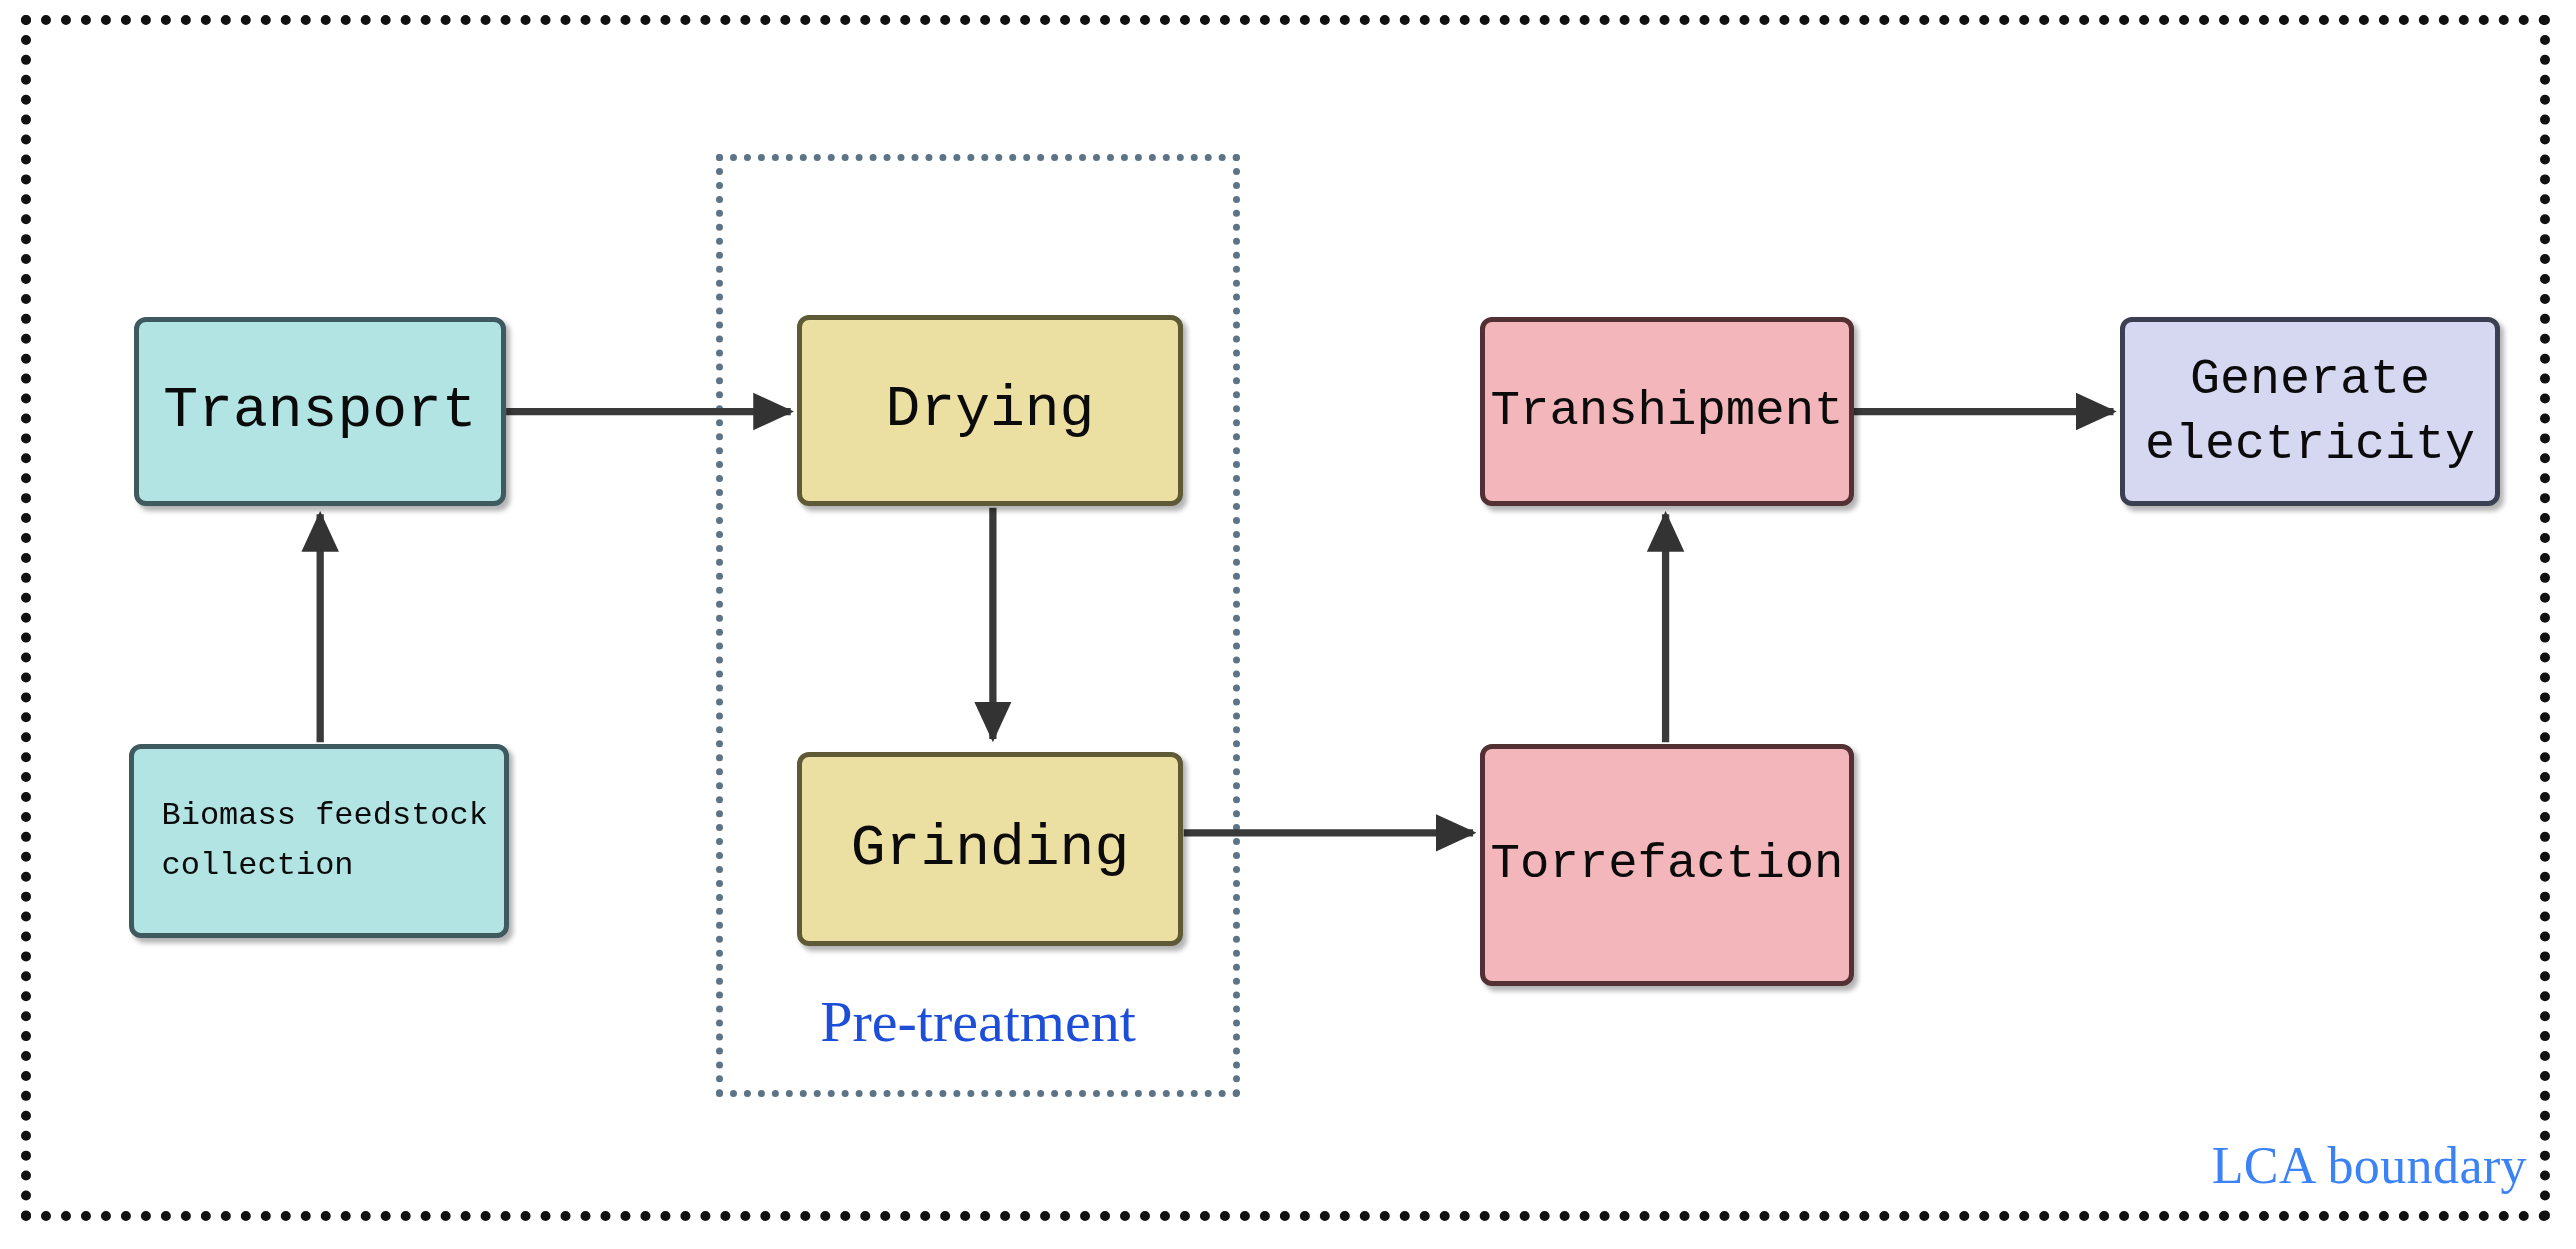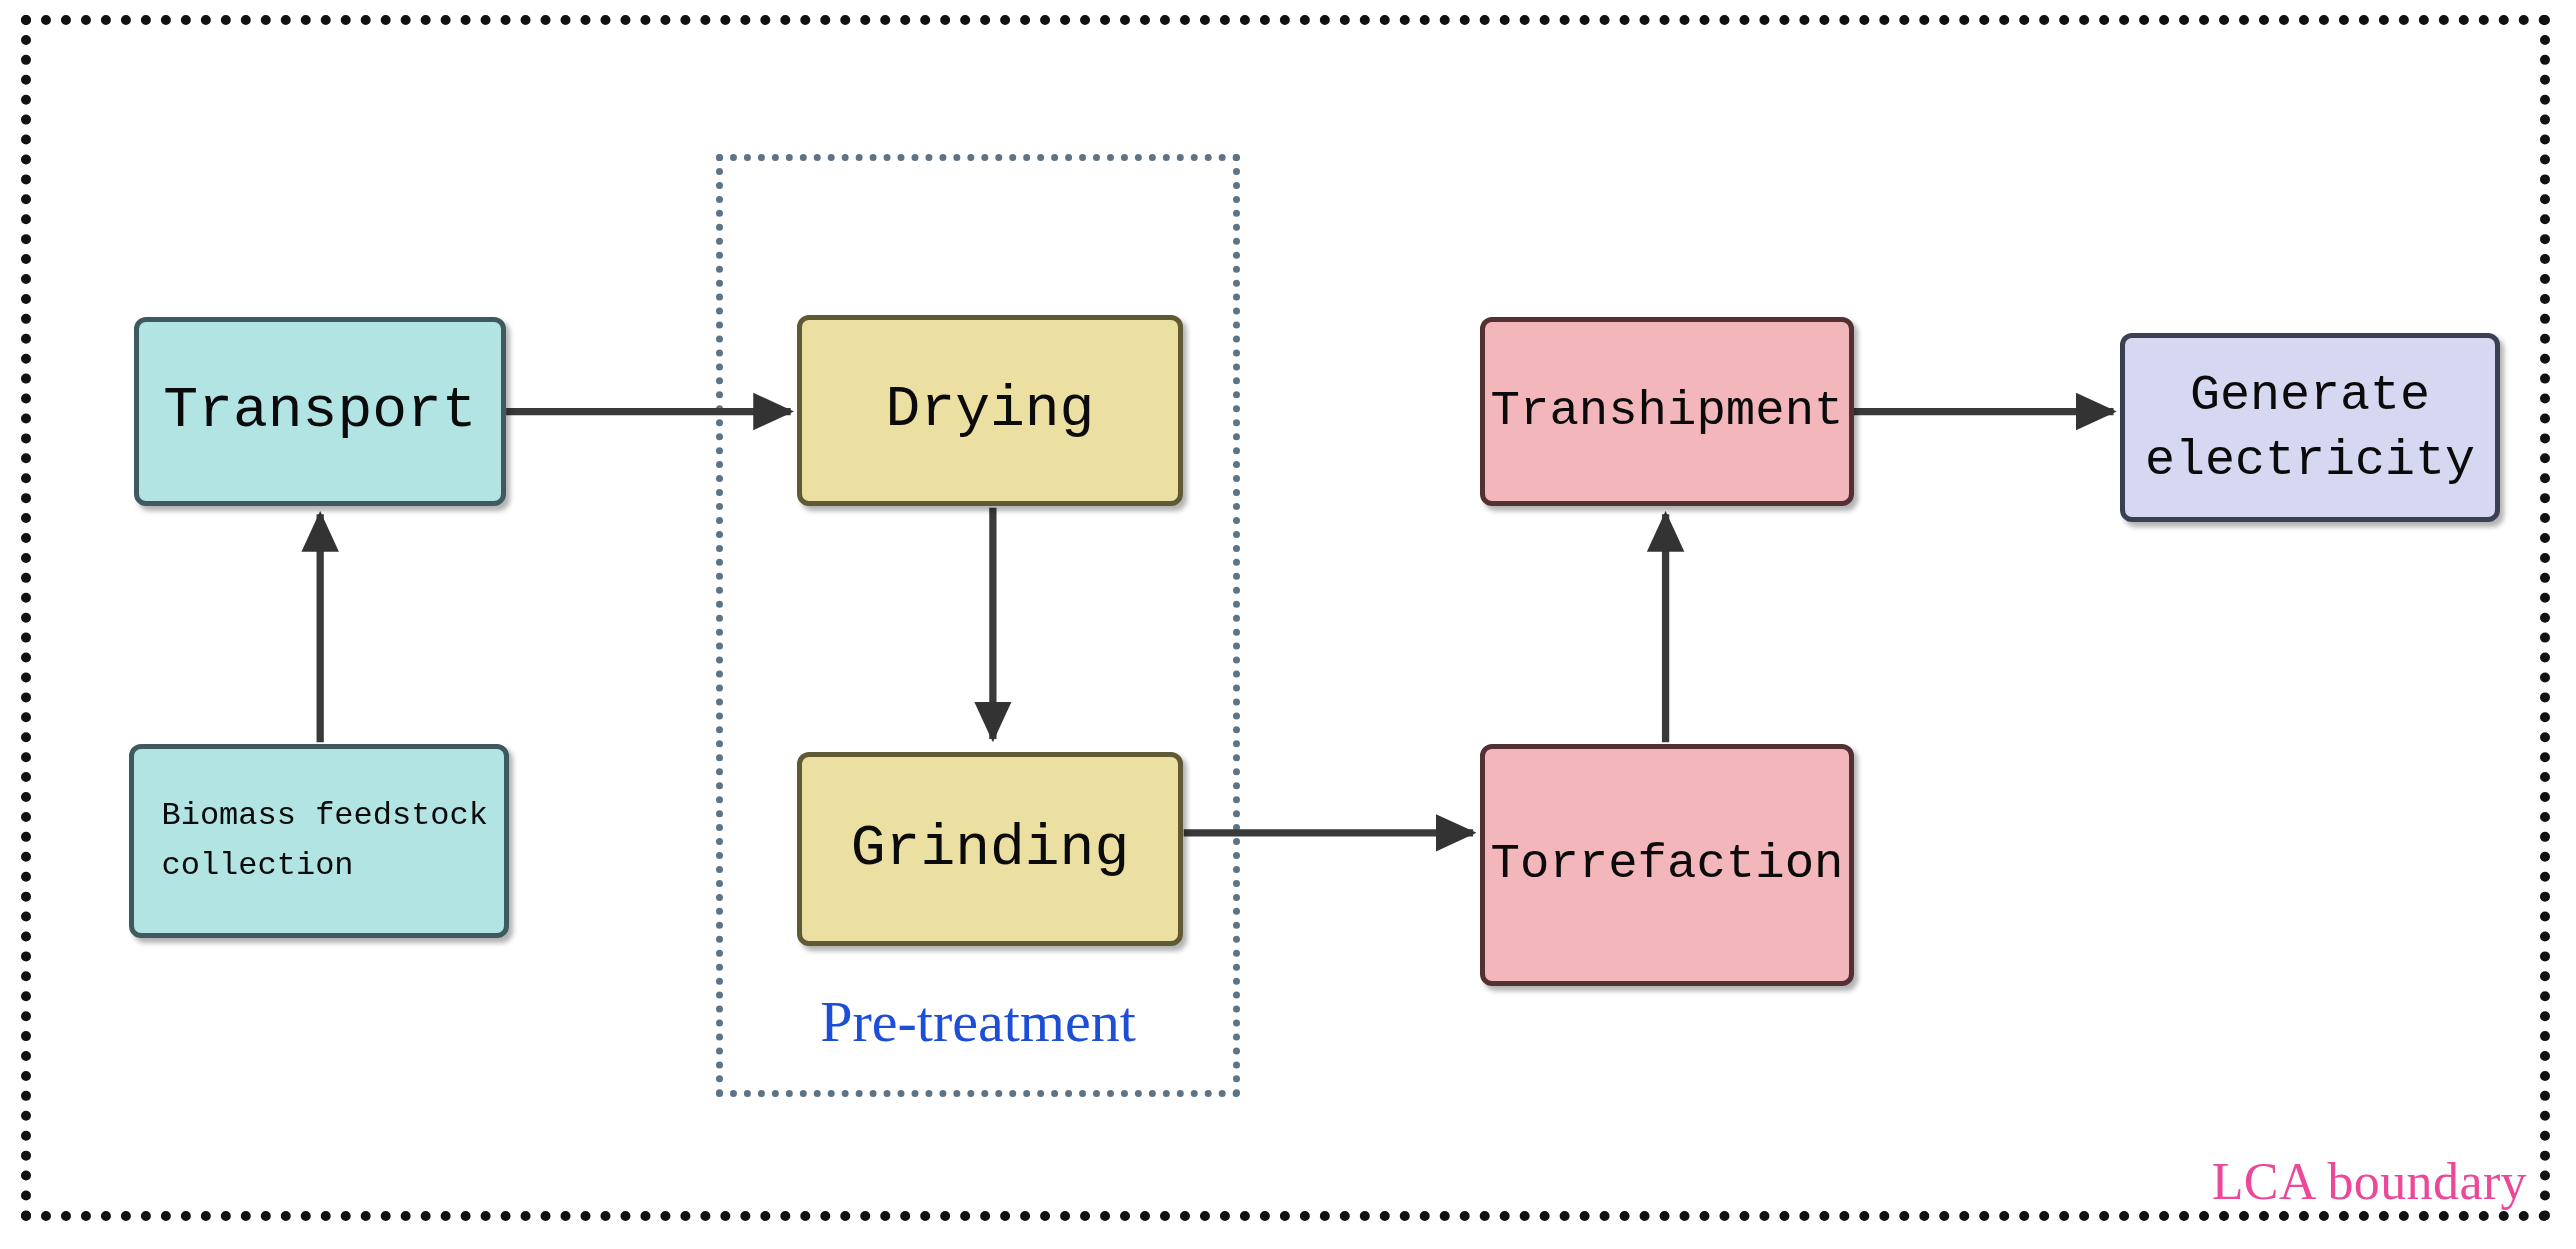--- a/index.html
+++ b/index.html
@@ -25,23 +25,23 @@
     top: 14.6px;
     width: 2529px;
     height: 1206px;
     box-sizing: border-box;
     border: 10.5px dotted #111111;
     background: transparent;
   }
   #lca-boundary-label {
     position: absolute;
     right: 49px;
-    bottom: 39px;
+    bottom: 55px;
     font-size: 52px;
-    color: #ec4899;
+    color: #3b82f6;
     letter-spacing: 0.4px;
     white-space: nowrap;
   }
 
   
   #pretreatment-boundary {
     position: absolute;
     left: 716px;
     top: 154px;
     width: 524px;
@@ -76,21 +76,21 @@
   }
   .node-label {
     display: block;
     padding: 0 14.6px;
     white-space: pre-line;
   }
 
   .node.cyan   { background: #b3e4e4; border: 5.7px solid #3f5a5f; }
   .node.yellow { background: #ecdfa2; border: 5.7px solid #5e5a35; }
   .node.pink   { background: #f3b7bb; border: 5.7px solid #523033; }
-  .node.violet { background: #d6d7f1; border: 5.7px solid #3a3f52; margin-top: 16px; }
+  .node.violet { background: #d6d7f1; border: 5.7px solid #3a3f52; }
 
   
   #node-transport   { left: 134px;  top: 317px;  width: 372px; height: 189px; font-size: 58px; }
   #node-biomass     { left: 129px;  top: 744px;  width: 380px; height: 194px; font-size: 32px; }
   #node-drying      { left: 797px;  top: 315px;  width: 386px; height: 191px; font-size: 58px; }
   #node-grinding    { left: 797px;  top: 744px;  width: 386px; height: 194px; font-size: 58px; margin-top: 8px; }
   #node-transhipment{ left: 1480px; top: 317px;  width: 374px; height: 189px; font-size: 49px; }
   #node-torrefaction{ left: 1480px; top: 744px;  width: 374px; height: 242px; font-size: 49px; }
   #node-electricity { left: 2120px; top: 317px;  width: 380px; height: 189px; font-size: 50px; }
 

